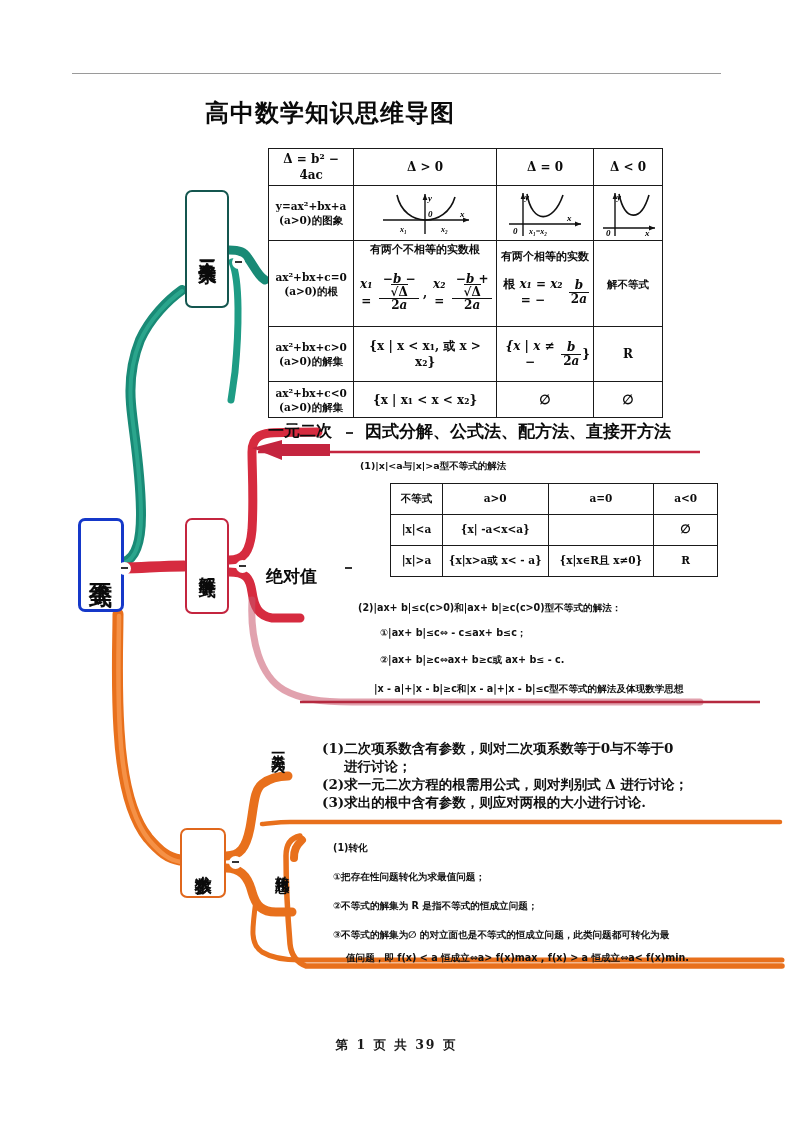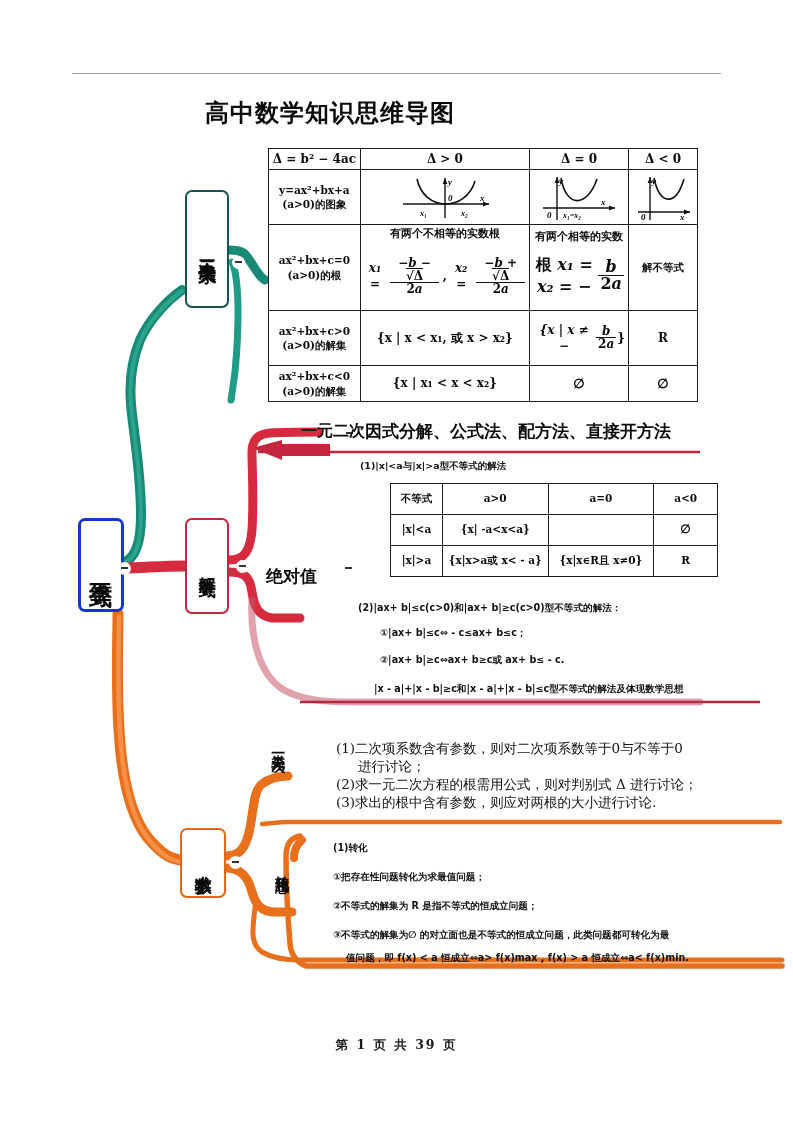--- a/index.html
+++ b/index.html
@@ -66,40 +66,40 @@
     font-weight:700;color:#0b0b0b;white-space:nowrap;
   }
 
   
   table.grid{position:absolute;border-collapse:collapse;background:#fff;}
   table.grid td{
     border:1.4px solid #1a1a1a;text-align:center;vertical-align:middle;
     font-family:"DejaVu Serif","Liberation Serif",serif;
     color:#0b0b0b;padding:2px 3px;
   }
-  #quad-table{left:268px;top:148px;width:430px;}
+  #quad-table{left:268px;top:148px;width:395px;}
   #quad-table td{font-size:10.5px;font-weight:700;line-height:1.35;}
   #quad-table td.hd{font-size:12px;}
   #abs-table{left:390px;top:483px;width:328px;}
   #abs-table td{font-size:10.5px;font-weight:700;line-height:1.3;height:26px;}
 
   .frac{display:inline-block;vertical-align:middle;text-align:center;line-height:1.05;margin:12px 1px;}
   .frac .num{display:block;border-bottom:1.3px solid #111;padding:0 2px;}
   .frac .den{display:block;padding:0 2px;}
   .it{font-style:italic;}
   .rad{border-top:1.2px solid #111;padding-top:0px;}
 
   
   .plot{display:block;margin:0 auto;}
 
   
   .tblock{position:absolute;font-family:"DejaVu Sans","Liberation Sans",sans-serif;color:#111;}
   .b-small{font-size:9.5px;font-weight:700;line-height:1.1;}
   .b-mid{font-size:9.6px;font-weight:700;line-height:1.1;}
-  .b-big{font-family:"DejaVu Serif","Liberation Serif",serif;font-size:13.5px;font-weight:400;line-height:1.33;margin-left:14px;}
+  .b-big{font-family:"DejaVu Serif","Liberation Serif",serif;font-size:13.5px;font-weight:700;line-height:1.33;}
   .b-big .ind{padding-left:22px;display:block;}
 </style>
 </head>
 <body>
 
 <div class="page">
 
   <div class="top-rule"></div>
 
   <div class="doc-title">高中数学知识思维导图</div>
@@ -160,21 +160,21 @@
     <span class="vtext">求参数</span>
   </div>
 
   <div class="dot" style="left:232px;top:256px;"></div>
   <div class="dot" style="left:118px;top:562px;"></div>
   <div class="dot" style="left:236px;top:560px;"></div>
   <div class="dot" style="left:343px;top:427px;"></div>
   <div class="dot" style="left:342px;top:562px;"></div>
   <div class="dot" style="left:229px;top:856px;"></div>
 
-  <div class="hlabel" style="left:268px;top:421px;font-size:16px;margin-left:33px;">一元二次</div>
+  <div class="hlabel" style="left:268px;top:421px;font-size:16px;">一元二次</div>
   <div class="hlabel" style="left:365px;top:420px;font-size:17px;">因式分解、公式法、配方法、直接开方法</div>
 
   <div class="hlabel" style="left:266px;top:565px;font-size:17px;">绝对值</div>
 
   <div class="vlabel" style="left:271px;top:744px;font-size:14px;">类一元二次</div>
 
   <div class="vlabel" style="left:275px;top:865px;font-size:14px;">转化思想</div>
 
   <table class="grid" id="quad-table">
     <colgroup>
@@ -253,21 +253,21 @@
             <span>,</span>
             <span class="it">x₂ =</span>
             <span class="frac">
                 <span class="num">−<span class="it">b</span> + <span class="rad">√Δ</span></span>
                 <span class="den">2<span class="it">a</span></span>
               </span>
           </div>
         </td>
         <td>
           <div style="font-size:11px;margin-bottom:2px;">有两个相等的实数</div>
-          <div style="display:flex;align-items:center;justify-content:center;gap:2px;font-size:16px;">
+          <div style="display:flex;align-items:center;justify-content:center;gap:2px;font-size:12px;">
             <span>根 <span class="it">x₁ = x₂</span> = −</span>
             <span class="frac">
                 <span class="num"><span class="it">b</span></span>
                 <span class="den">2<span class="it">a</span></span>
               </span>
           </div>
         </td>
         <td>解不等式</td>
       </tr>
 

